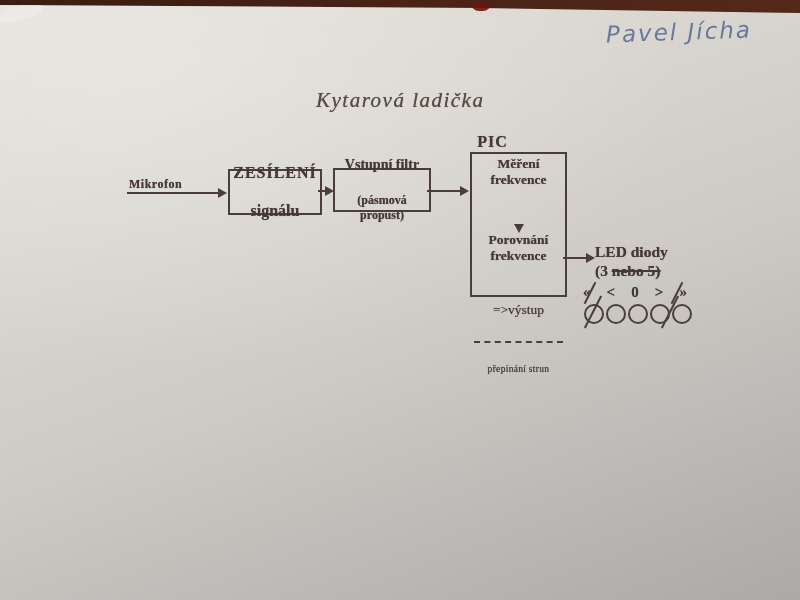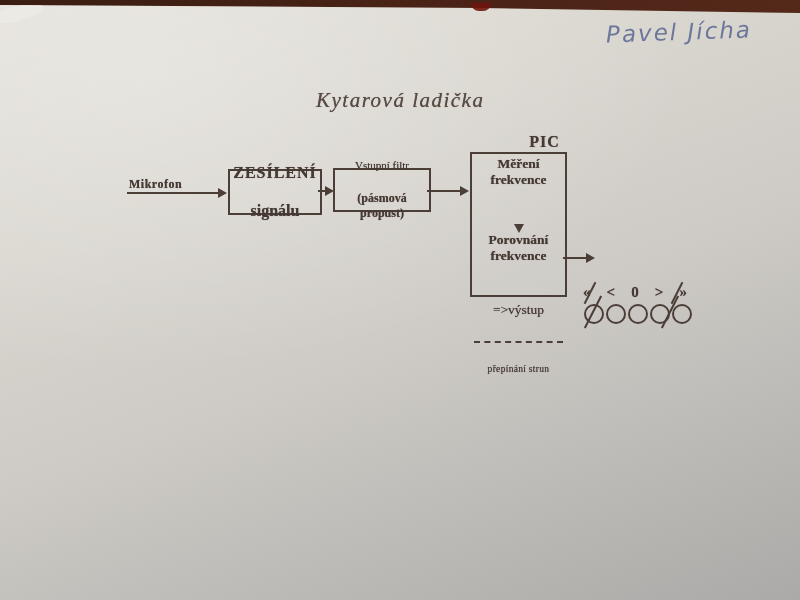--- a/index.html
+++ b/index.html
@@ -58,25 +58,25 @@
   }
   .box{
     position:absolute;border:2px solid #4a3e37;
     display:flex;flex-direction:column;align-items:center;justify-content:center;
     text-align:center;background:rgba(255,255,255,.04);gap:20px;
   }
   #box-amp{left:228px;top:169px;width:90px;height:42px;}
   #box-amp .l1{font-size:16px;font-weight:bold;letter-spacing:1px;}
   #box-amp .l2{font-size:16px;font-weight:bold;}
   #box-filter{left:333px;top:168px;width:94px;height:40px;}
-  #box-filter .l1{font-size:11px;font-weight:normal;}
+  #box-filter .l1{font-size:14px;font-weight:bold;}
   #box-filter .l2{font-size:12px;font-weight:bold;}
   
   #pic-label{
-    position:absolute;left:498px;top:133px;width:93px;text-align:center;
+    position:absolute;left:446px;top:133px;width:93px;text-align:center;
     font-size:16px;font-weight:bold;letter-spacing:1px;
   }
   #box-pic{left:470px;top:152px;width:93px;height:141px;justify-content:flex-start;}
   #pic-step1{margin-top:2px;font-size:13.5px;font-weight:bold;line-height:16px;}
   #pic-arrow{position:relative;width:2px;height:14px;background:#4a3e37;margin:3px 0 1px 0;}
   #pic-arrow .ah-down{left:-4px;top:13px;}
   #pic-step2{font-size:13.5px;font-weight:bold;line-height:16px;}
   #pic-output{font-size:13.5px;font-weight:normal;margin-top:18px;}
   #pic-dashed{width:89px;border-top:2px dashed #4a3e37;margin-top:3px;}
   #pic-bottom{font-size:9.5px;font-weight:normal;margin-top:1px;letter-spacing:.3px;}
@@ -140,20 +140,24 @@
       <div>frekvence</div>
     </div>
     <div id="pic-output">=&gt;výstup</div>
     <div id="pic-dashed"></div>
     <div id="pic-bottom">přepínání strun</div>
   </div>
 
   <div class="hline" style="left:563px;top:257px;width:26px;"></div>
   <div class="ah-right" style="left:586px;top:253px;"></div>
 
+  <div id="led-text" class="ink">
+    <div>LED diody</div>
+    <div><span>(3 </span><span class="struck-text">nebo 5)</span></div>
+  </div>
 
   <div id="led-symbols" class="ink">
     <span class="sym">«</span>
     <span class="sym">&lt;</span>
     <span class="sym">0</span>
     <span class="sym">&gt;</span>
     <span class="sym">»</span>
   </div>
 
   <div id="led-circles">

